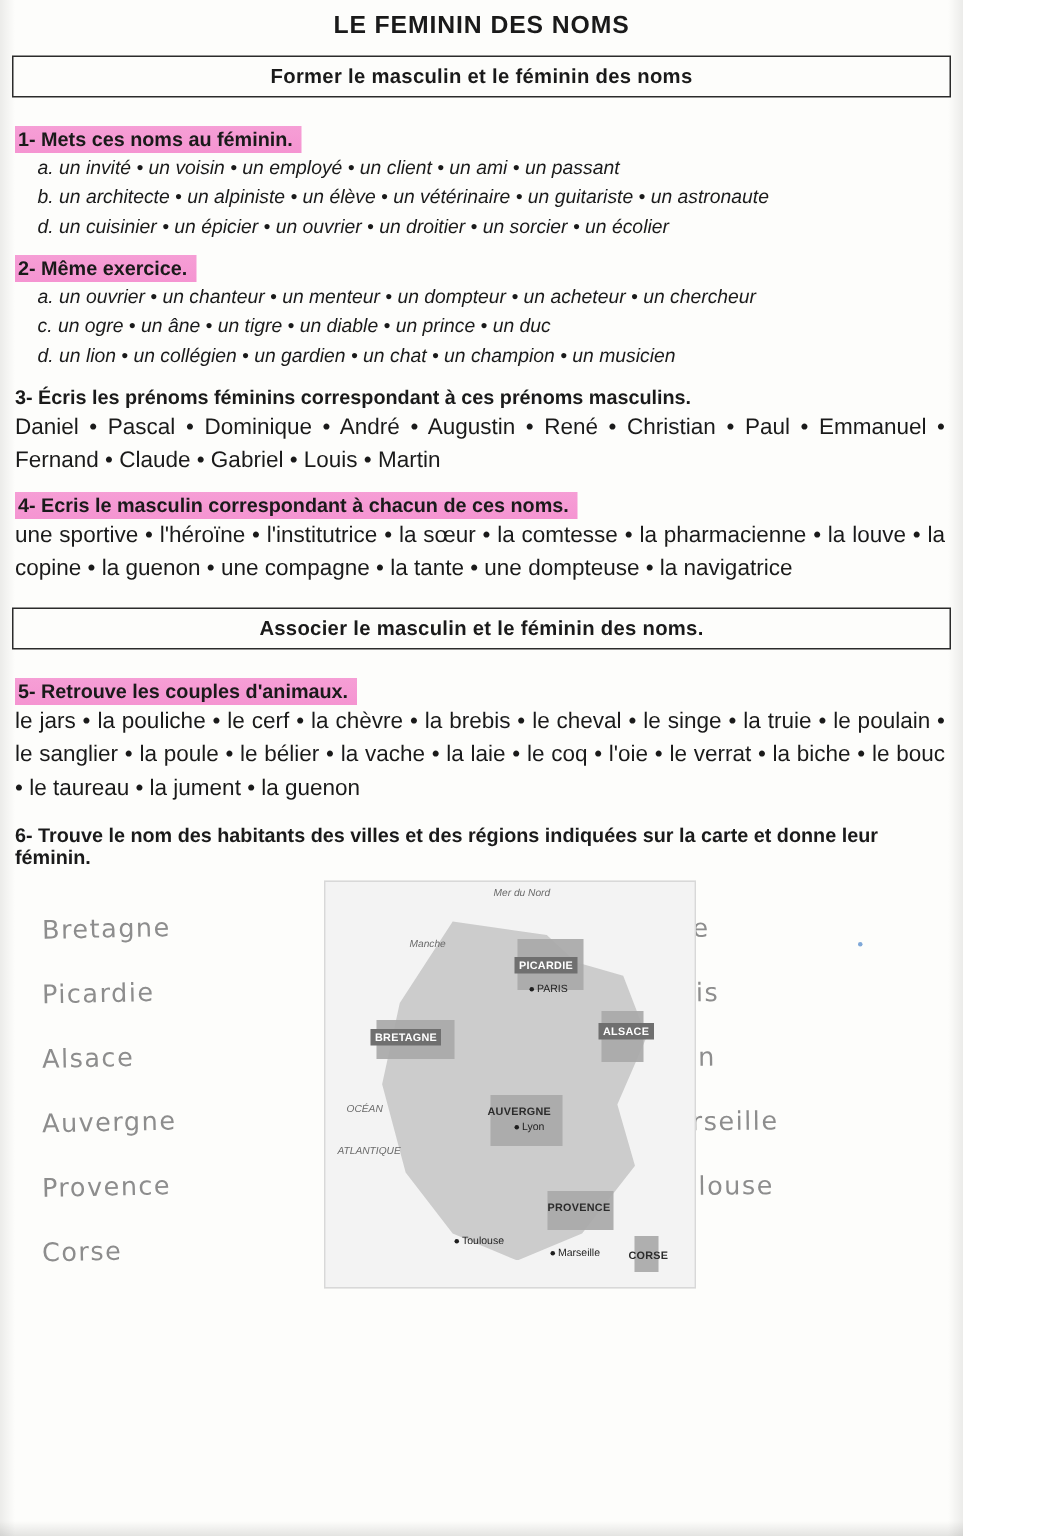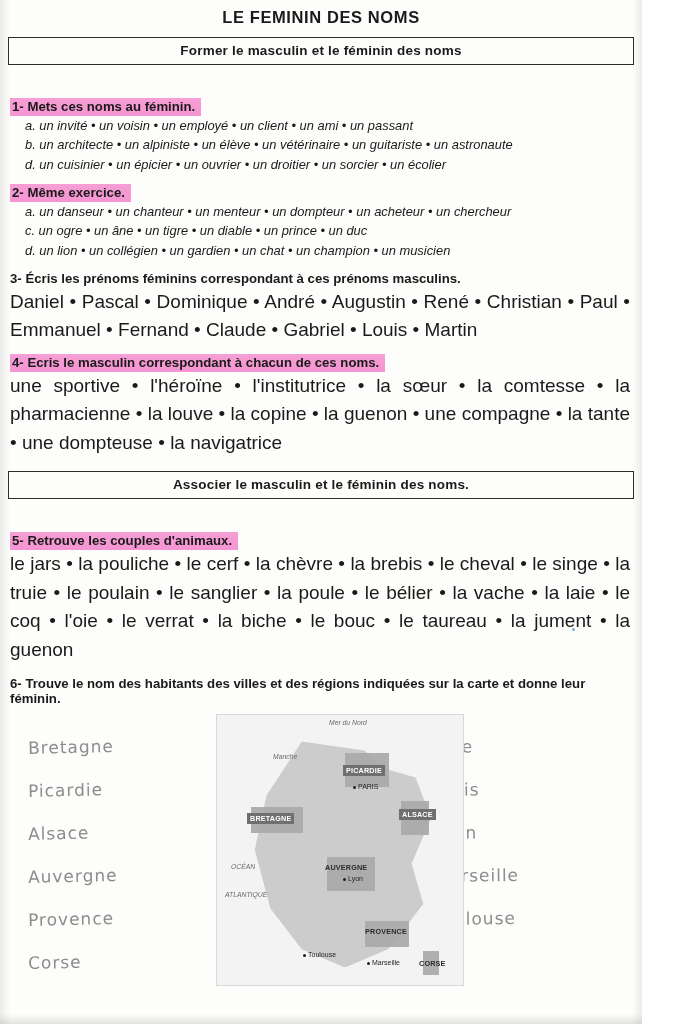--- a/index.html
+++ b/index.html
@@ -26,21 +26,21 @@
   .title {
     text-align: center;
     font-weight: bold;
     font-size: 16.5px;
     letter-spacing: 0.6px;
     padding-top: 8px;
     padding-bottom: 6px;
   }
   .banner {
     border: 1px solid #2b2b2b;
-    margin: 4px 8px 24px 8px;
+    margin: 4px 8px 10px 8px;
     text-align: center;
     font-weight: bold;
     font-size: 13.5px;
     padding: 5px 0 6px 0;
     letter-spacing: 0.2px;
   }
   .content {
     padding: 0 12px 0 10px;
   }
   .ex-head {
@@ -65,21 +65,21 @@
   }
   .lines p {
     margin: 1px 0 1px 15px;
     font-style: italic;
   }
   .justify {
     text-align: justify;
     text-justify: inter-word;
   }
   .ex3-body, .ex4-body {
-    font-size: 19px;
+    font-size: 15px;
     line-height: 1.5;
     text-align: justify;
   }
   .map-wrap {
     position: relative;
     margin-top: 8px;
     height: 270px;
   }
   .hand {
     font-family: "DejaVu Sans", sans-serif;
@@ -214,21 +214,21 @@
         <p class="justify">b. un architecte • un alpiniste • un élève • un vétérinaire • un guitariste • un astronaute</p>
         <p class="justify">d. un cuisinier • un épicier • un ouvrier • un droitier • un sorcier • un écolier</p>
       </div>
     </div>
 
     <div>
       <div class="ex-head">
         <span class="hl">2- Même exercice.</span>
       </div>
       <div class="lines">
-        <p class="justify">a. un danseur • un chanteur • un menteur • un dompteur • un acheteur • un chercheur</p>
+        <p class="justify">a. un ouvrier • un chanteur • un menteur • un dompteur • un acheteur • un chercheur</p>
         <p class="justify">c. un ogre • un âne • un tigre • un diable • un prince • un duc</p>
         <p class="justify">d. un lion • un collégien • un gardien • un chat • un champion • un musicien</p>
       </div>
     </div>
 
     <div>
       <div class="ex-head plain">3- Écris les prénoms féminins correspondant à ces prénoms masculins.</div>
       <div class="ex3-body">Daniel • Pascal • Dominique • André • Augustin • René • Christian • Paul • Emmanuel • Fernand • Claude • Gabriel • Louis • Martin</div>
     </div>
 

